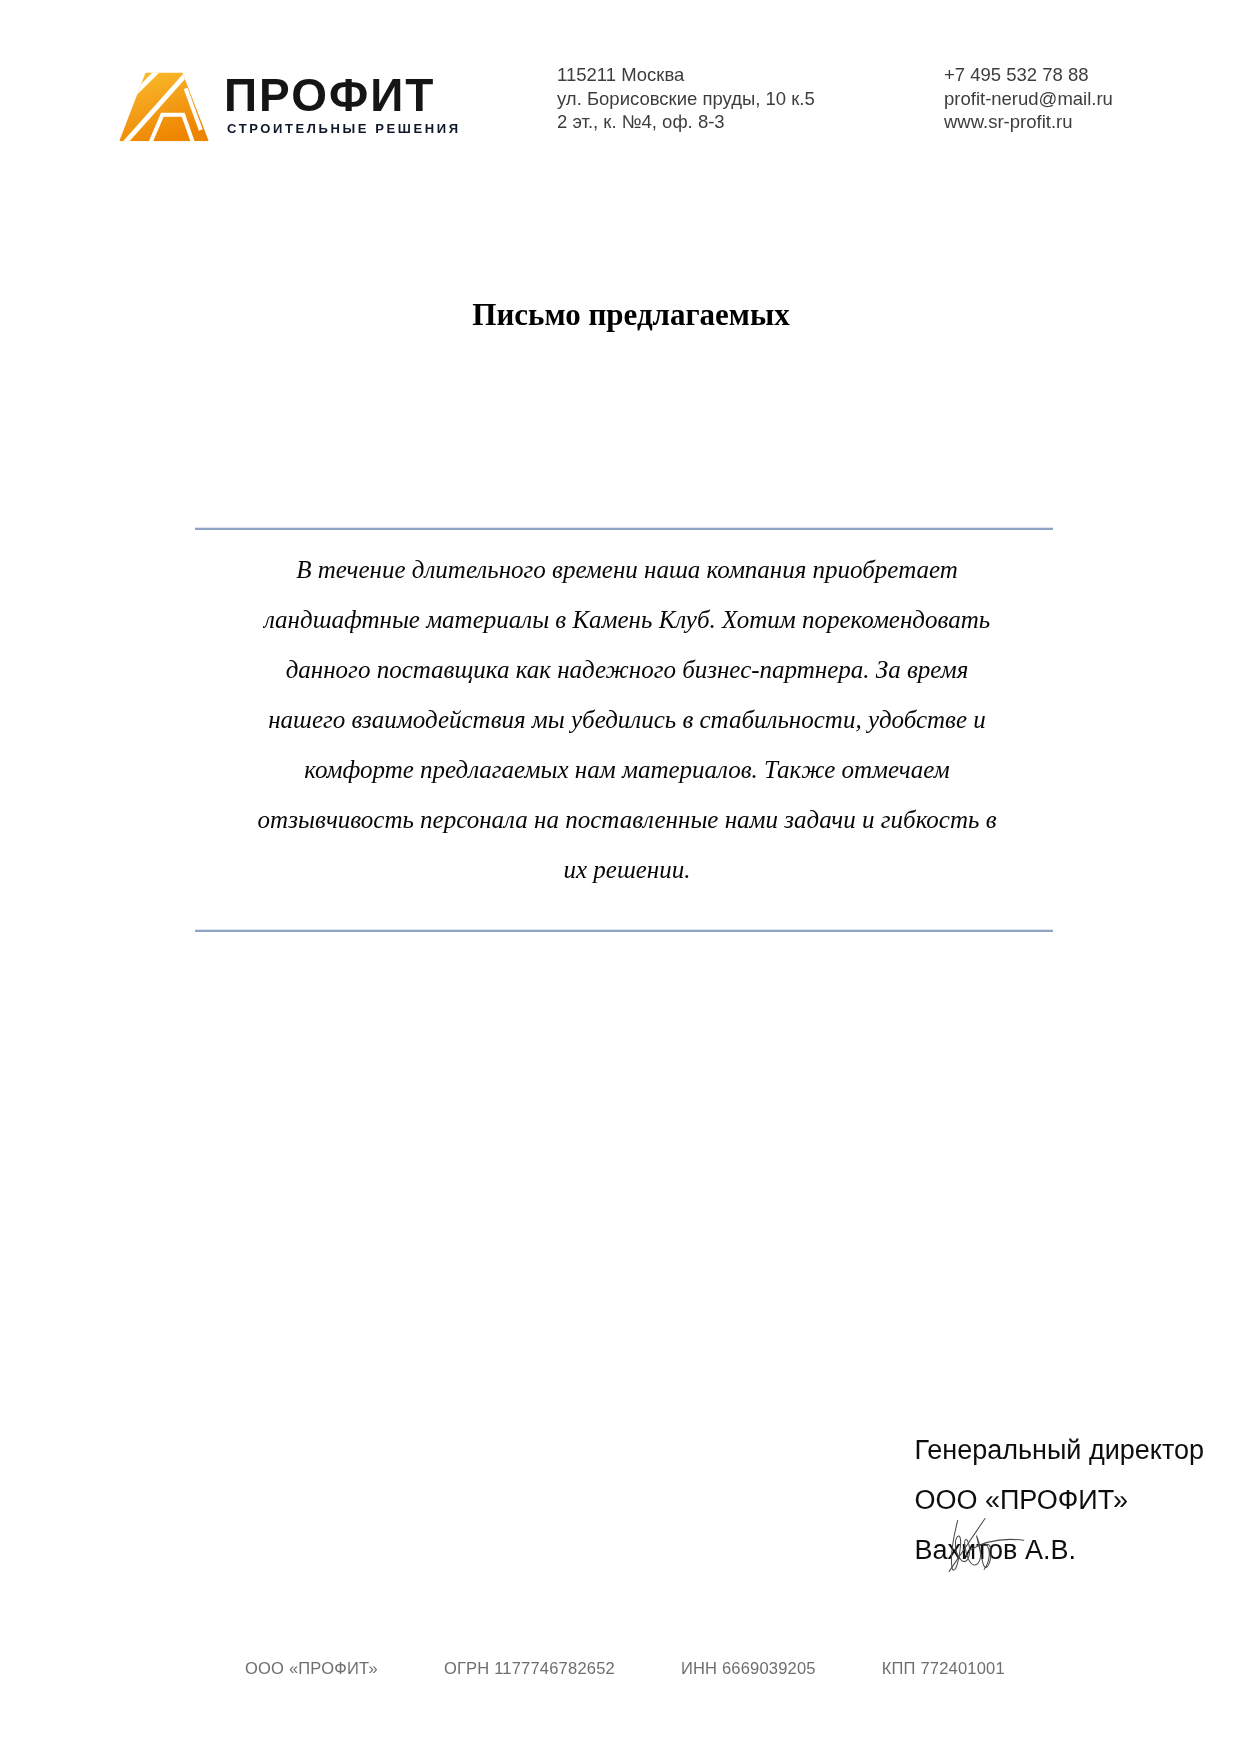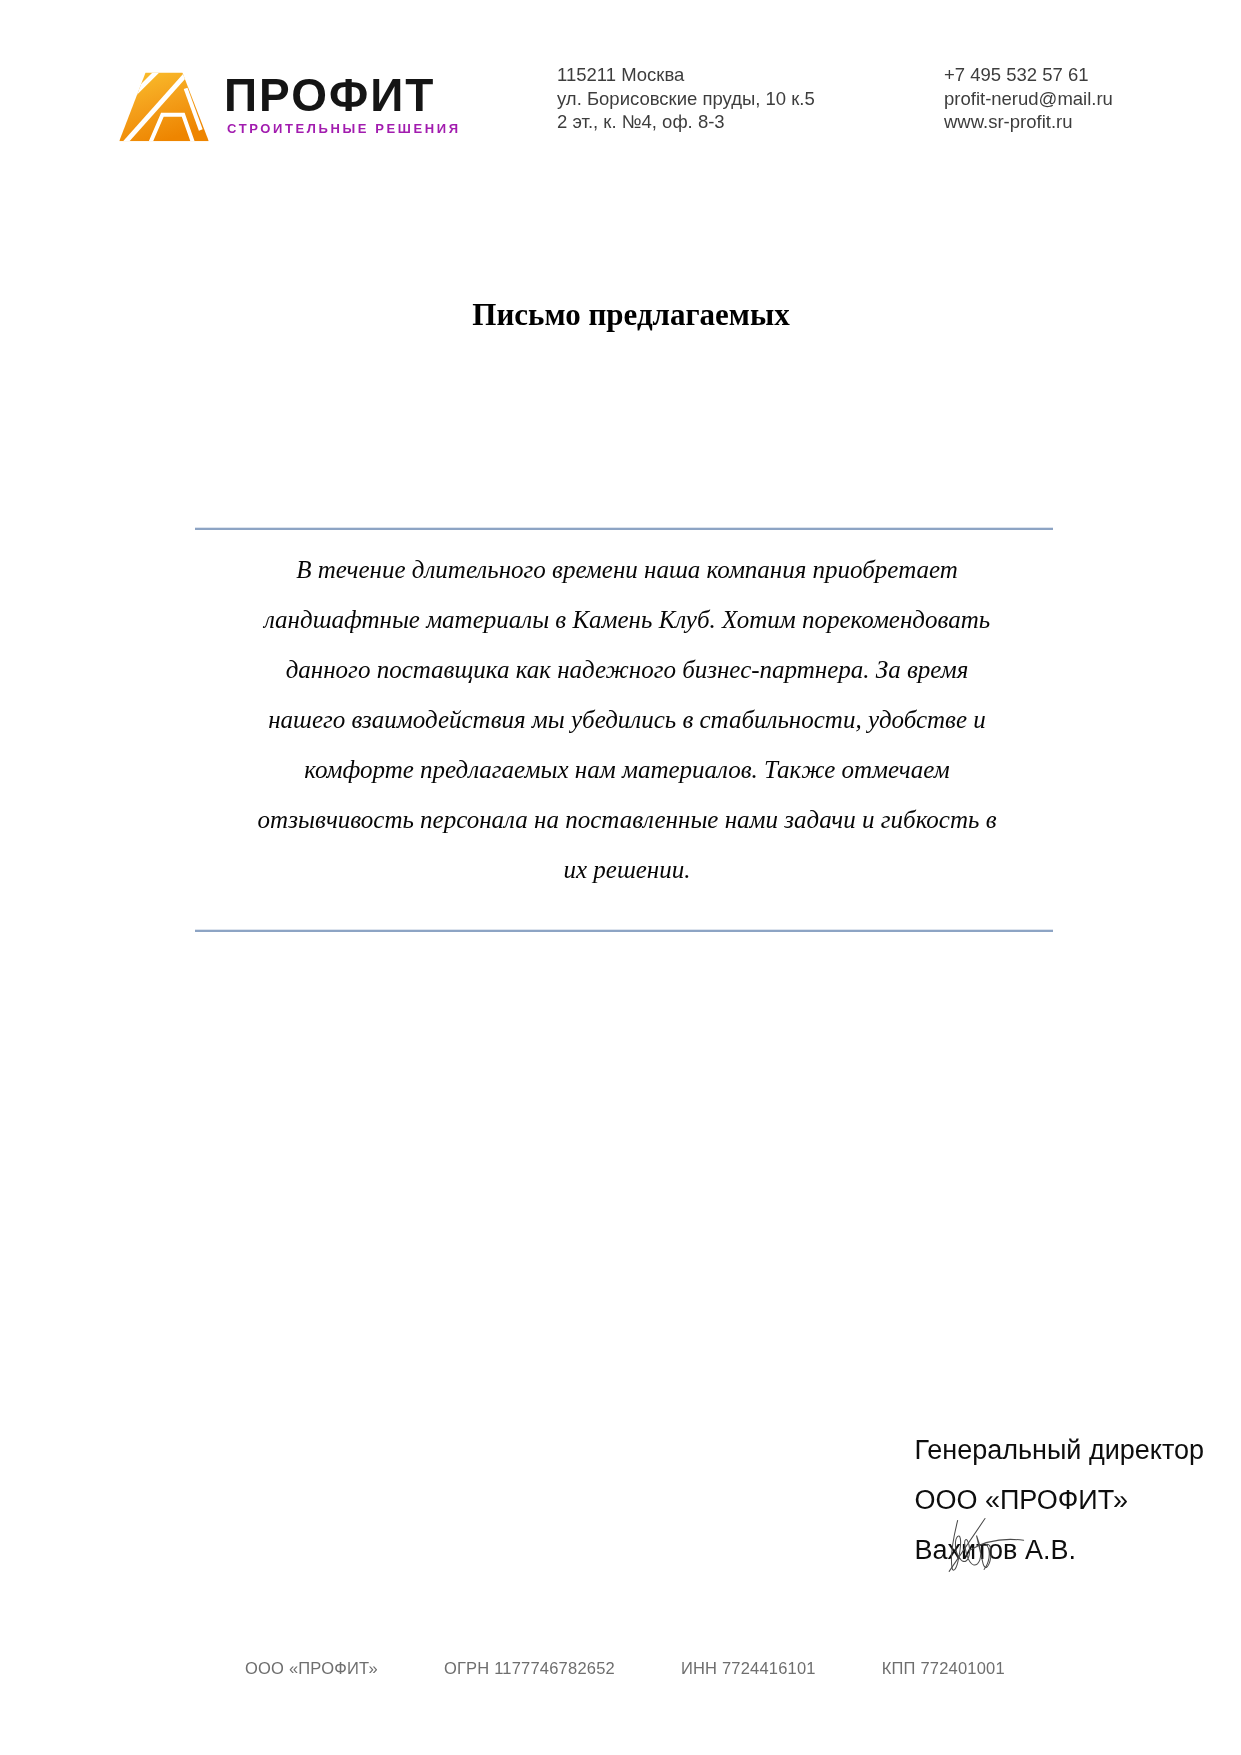--- a/index.html
+++ b/index.html
@@ -16,21 +16,21 @@
   }
   
   .logo-icon{position:absolute;left:116px;top:68px;width:96px;height:76px;}
   .brand-name{
     position:absolute;left:224px;top:72px;
     font-size:46px;line-height:46px;font-weight:800;letter-spacing:2px;
     color:#151515;
   }
   .brand-tagline{
     position:absolute;left:227px;top:121px;
-    font-size:13px;font-weight:600;letter-spacing:2.6px;color:#a21caf;
+    font-size:13px;font-weight:600;letter-spacing:2.6px;color:#0f172a;
   }
   .addr{
     position:absolute;left:557px;top:63px;
     font-size:18.5px;line-height:23.5px;font-weight:400;color:#3d3d3d;
   }
   .contacts{
     position:absolute;left:944px;top:63px;
     font-size:18.5px;line-height:23.5px;font-weight:400;color:#3d3d3d;
   }
   
@@ -97,21 +97,21 @@
   <div class="brand-name">ПРОФИТ</div>
   <div class="brand-tagline">СТРОИТЕЛЬНЫЕ РЕШЕНИЯ</div>
 
   <div class="addr">
     <div>115211 Москва</div>
     <div>ул. Борисовские пруды, 10 к.5</div>
     <div>2 эт., к. №4, оф. 8-3</div>
   </div>
 
   <div class="contacts">
-    <div>+7 495 532 57 61</div>
+    <div>+7 495 532 78 88</div>
     <div>profit-nerud@mail.ru</div>
     <div>www.sr-profit.ru</div>
   </div>
 
   <h1 class="title">Письмо предлагаемых</h1>
 
   <div class="sep sep-top"></div>
 
   <div class="body-text">
     <div>В течение длительного времени наша компания приобретает</div>
@@ -135,17 +135,17 @@
         <path d="M7,64 L45,8"></path>
         <path d="M28,42 C44,32 62,28 86,31"></path>
         <path d="M47,36 C52,44 49,56 44,62"></path>
       </g>
     </svg>
   </div>
 
   <div class="footer">
     <span>ООО «ПРОФИТ»</span>
     <span>ОГРН 1177746782652</span>
-    <span>ИНН 7724416101</span>
+    <span>ИНН 6669039205</span>
     <span>КПП 772401001</span>
   </div>
 
 </div>
 
 </body></html>

